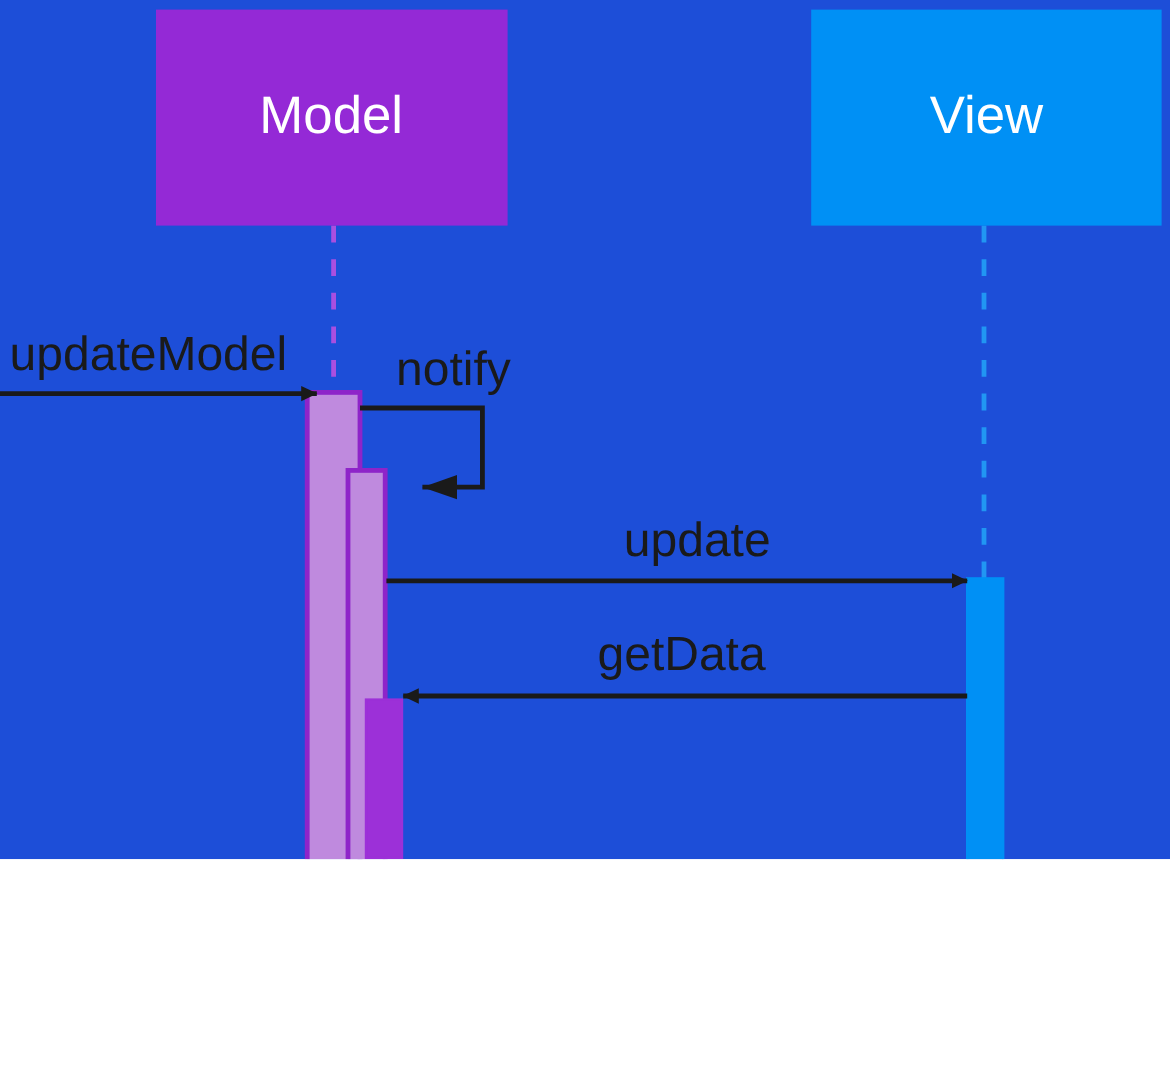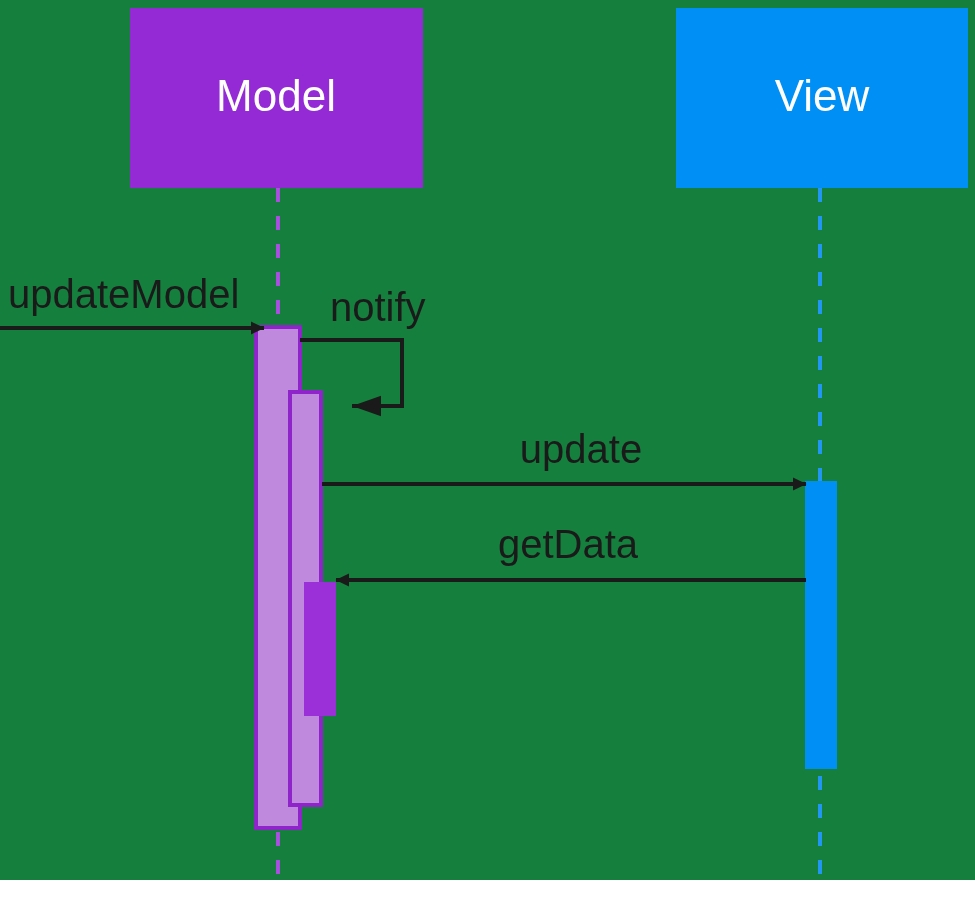--- a/index.html
+++ b/index.html
@@ -6,22 +6,22 @@
     margin: 0;
     padding: 0;
     background: #ffffff;
   }
   body {
     font-family: "Liberation Sans", "DejaVu Sans", sans-serif;
   }
   #canvas {
     position: relative;
     width: 975px;
-    height: 880px;
-    background: #15803d;
+    height: 716px;
+    background: #1d4ed8;
     overflow: hidden;
   }
   #diagram-svg {
     position: absolute;
     top: 0;
     left: 0;
     width: 975px;
     height: 900px;
   }
   .participant-label {

